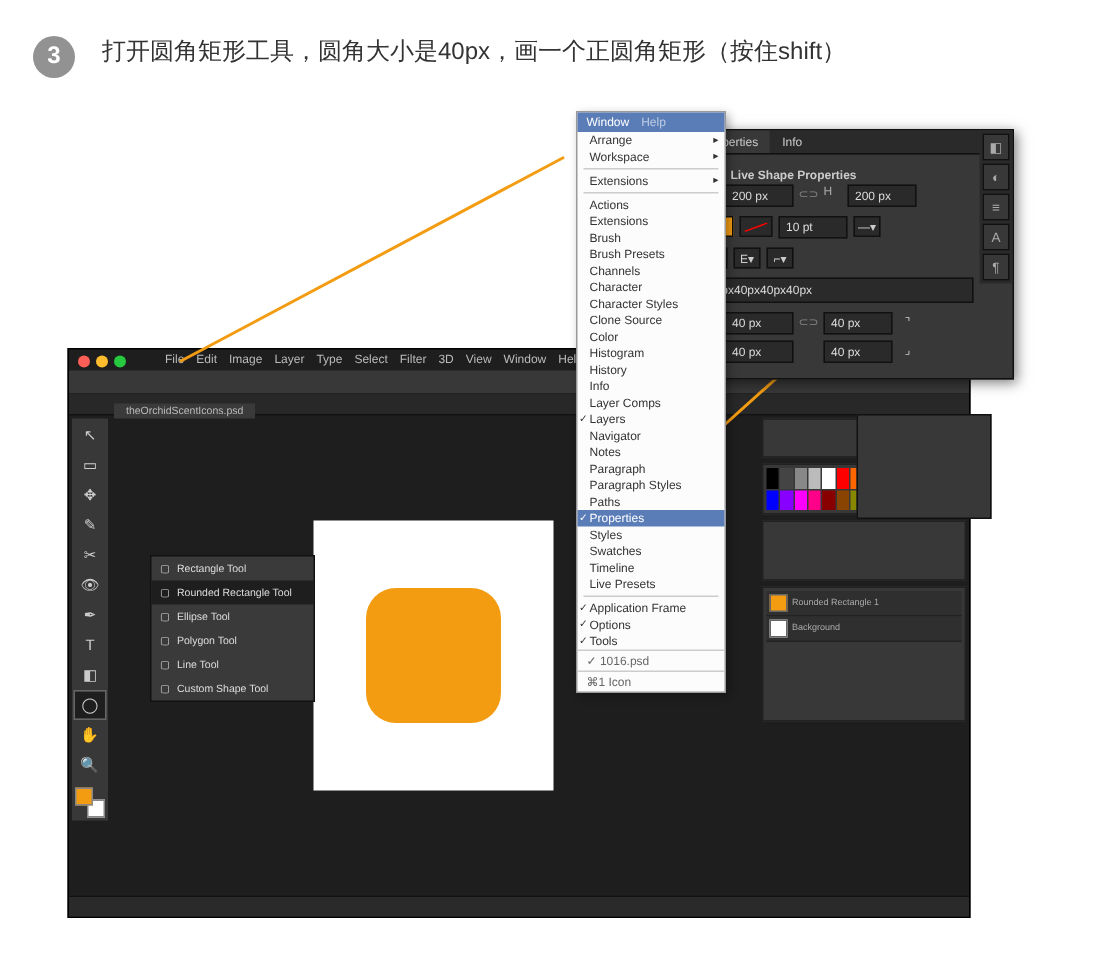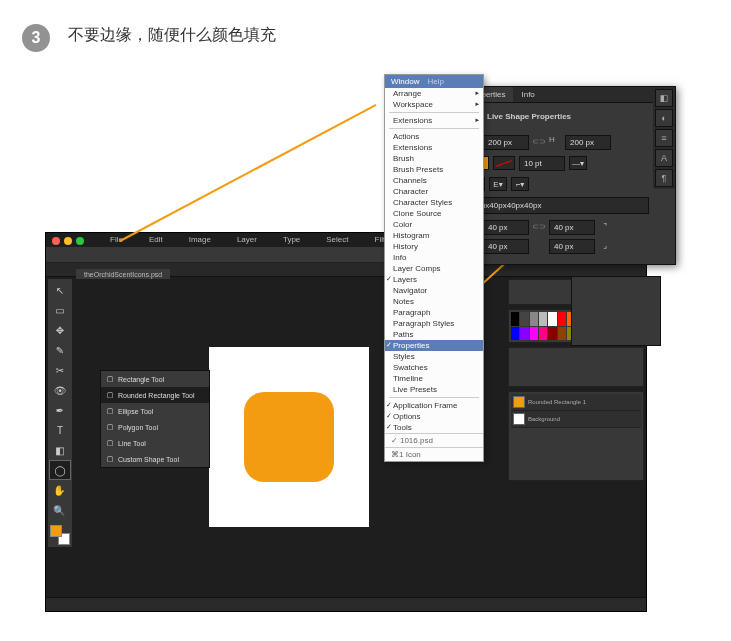--- a/index.html
+++ b/index.html
@@ -3,21 +3,21 @@
 <meta charset="utf-8">
 <style>
 *{margin:0;padding:0;box-sizing:border-box;font-family:"Microsoft YaHei",Arial,sans-serif}
 body{background:#fff;width:731px;height:641px;position:relative;overflow:hidden}
 .step-badge{position:absolute;left:22px;top:24px;width:28px;height:28px;border-radius:50%;background:#929292;color:#fff;display:flex;align-items:center;justify-content:center;font-size:16px;font-weight:bold}
 .instruction{position:absolute;left:68px;top:22px;font-size:16px;color:#333;line-height:1.6}
 .ps-window{position:absolute;left:45px;top:232px;width:602px;height:380px;background:#1e1e1e;border:1px solid #000}
 .mac-dots{position:absolute;left:6px;top:4px;display:flex;gap:4px}
 .mac-dot{width:8px;height:8px;border-radius:50%}
 .mac-red{background:#ff5f56}.mac-yellow{background:#ffbd2e}.mac-green{background:#27c93f}
-.ps-menubar{position:absolute;top:0;left:60px;right:0;height:14px;display:flex;gap:26px;color:#bbb;font-size:8px;padding:2px 4px}
+.ps-menubar{position:absolute;top:0;left:60px;right:0;height:14px;display:flex;gap:8px;color:#bbb;font-size:8px;padding:2px 4px}
 .ps-menubar span{cursor:pointer}
 .ps-options{position:absolute;top:14px;left:0;right:0;height:16px;background:#383838;border-bottom:1px solid #222}
 .ps-tabbar{position:absolute;top:30px;left:0;right:0;height:14px;background:#282828;border-bottom:1px solid #111}
 .ps-tab{display:inline-block;background:#3a3a3a;color:#bbb;font-size:7px;padding:2px 8px;margin-left:30px}
 .toolbar{position:absolute;left:2px;top:46px;width:24px;background:#383838;display:flex;flex-direction:column;gap:2px;padding:2px}
 .tool{width:20px;height:18px;background:#383838;color:#ccc;font-size:10px;display:flex;align-items:center;justify-content:center;cursor:pointer}
 .tool.active{background:#1e1e1e;outline:1px solid #666}
 .fgbg{position:relative;width:20px;height:20px;margin-top:4px}
 .fg{position:absolute;width:12px;height:12px;background:#f39c12;border:1px solid #888;left:0;top:0}
 .bg{position:absolute;width:12px;height:12px;background:#fff;border:1px solid #888;right:0;bottom:0}
@@ -43,21 +43,21 @@
 .wm-item.arrow::after{content:"▸";position:absolute;right:4px;font-size:7px}
 .wm-item.checked::before{content:"✓";position:absolute;left:1px;font-size:7px}
 .wm-item.hilite{background:#5a7db8;color:#fff}
 .wm-sep{height:1px;background:#ccc;margin:2px 4px}
 .wm-foot{padding:2px 6px;color:#666;border-top:1px solid #ccc;display:flex;justify-content:space-between}
 .props-panel{position:absolute;left:460px;top:86px;width:216px;background:#383838;border:1px solid #111;color:#ccc;font-size:8px;z-index:8;box-shadow:2px 2px 8px rgba(0,0,0,.5)}
 .pp-tabs{display:flex;background:#2a2a2a;border-bottom:1px solid #111}
 .pp-tab{padding:3px 8px;font-size:8px;cursor:pointer}
 .pp-tab.active{background:#383838}
 .pp-body{padding:6px}
-.pp-title-row{display:flex;align-items:center;gap:6px;margin-bottom:12px}
+.pp-title-row{display:flex;align-items:center;gap:6px;margin-bottom:0}
 .pp-shape-ico{width:14px;height:14px;background:#555;border:1px solid #777;border-radius:3px}
 .pp-row{display:flex;gap:4px;margin-bottom:6px}
 .pp-label{width:12px;font-size:8px;color:#aaa}
 .pp-input{background:#2a2a2a;border:1px solid #111;color:#ddd;font-size:8px;padding:2px 4px;width:46px}
 .pp-link{width:12px;height:12px;color:#888;display:flex;align-items:center;justify-content:center}
 .pp-swatch{width:22px;height:14px;background:#f39c12;border:1px solid #111}
 .pp-stroke-sw{width:22px;height:14px;background:#2a2a2a;border:1px solid #111;position:relative}
 .pp-stroke-sw::after{content:"";position:absolute;left:2px;top:6px;right:2px;height:0;border-top:1px solid red;transform:rotate(-20deg)}
 .pp-btn{width:18px;height:14px;background:#2a2a2a;border:1px solid #111;display:flex;align-items:center;justify-content:center;cursor:pointer}
 .pp-pathbox{background:#2a2a2a;border:1px solid #111;padding:3px 4px;font-size:8px;color:#ddd;margin-bottom:6px}
@@ -70,21 +70,21 @@
 .pointer-line.l2{left:430px;top:330px;width:130px;transform:rotate(-42deg)}
 .small-props{position:absolute;right:70px;top:276px;width:90px;height:70px;background:#383838;border:1px solid #111;z-index:4;font-size:5px;color:#999;padding:2px}
 </style>
 </head>
 <body>
 
 <div class="step-badge">
     <span>3</span>
   </div>
 <div class="instruction">
-  <div>不要边缘，随便什么颜色填充</div>
+  <div>打开圆角矩形工具，圆角大小是40px，画一个正圆角矩形（按住shift）</div>
 </div>
 
 <div class="pointer-line l1"></div>
 <div class="pointer-line l2"></div>
 
 <div class="ps-window">
   <div class="mac-dots">
     <div class="mac-dot mac-red"></div>
     <div class="mac-dot mac-yellow"></div>
     <div class="mac-dot mac-green"></div>

